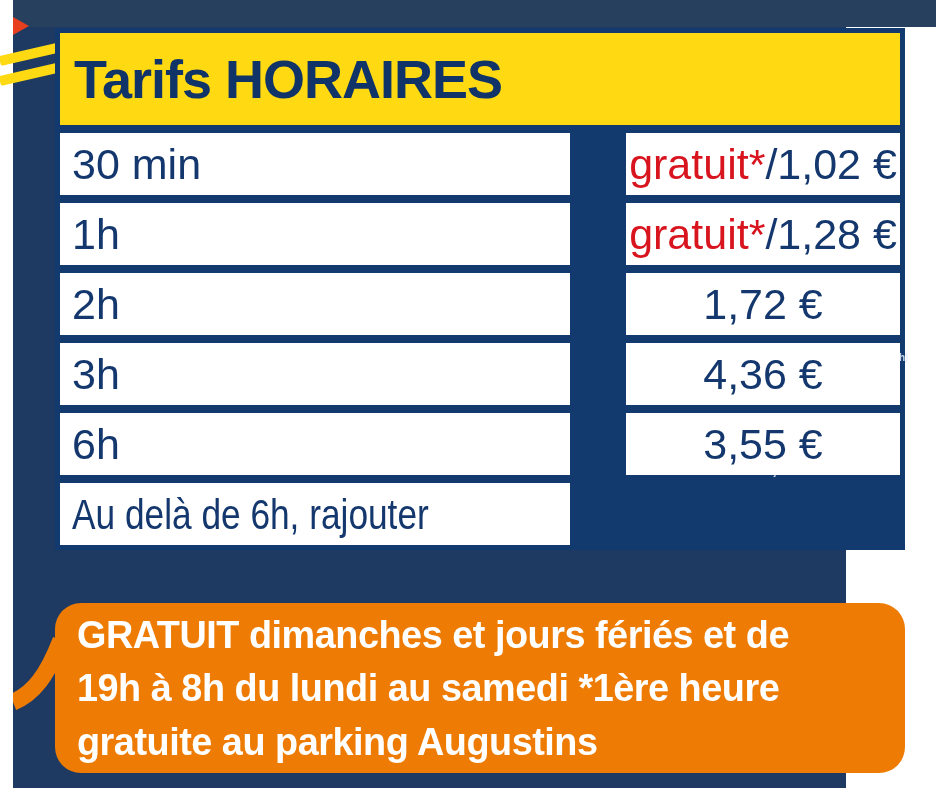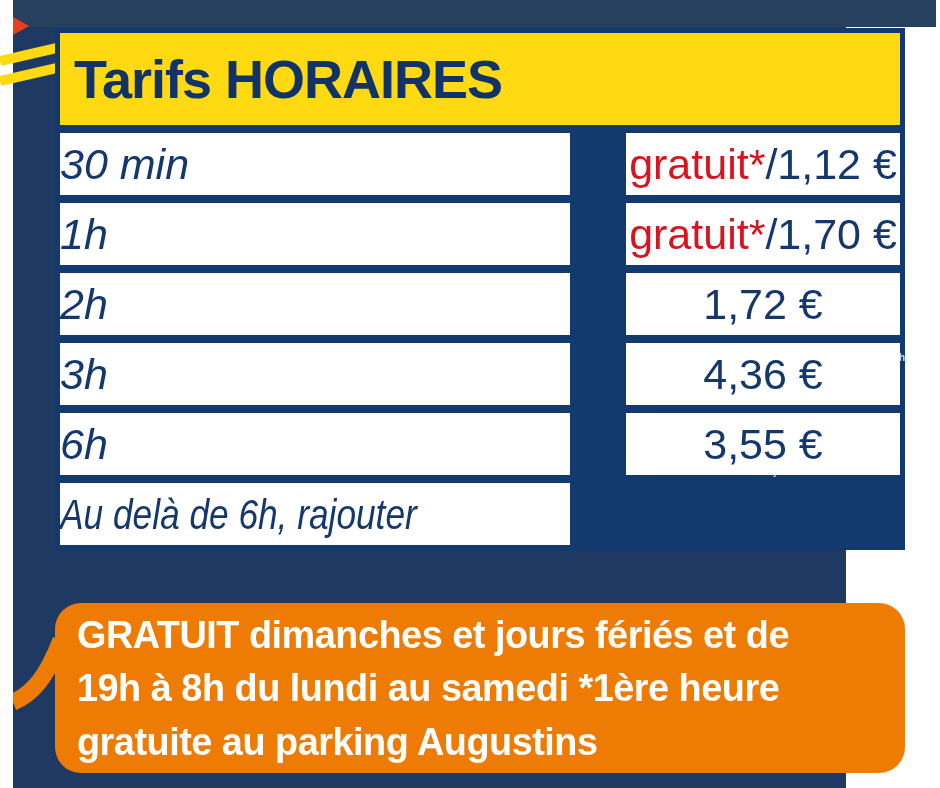--- a/index.html
+++ b/index.html
@@ -23,21 +23,21 @@
 
   
   .tariff-table { position:absolute; left:42px; top:28px; width:850px;
     background:#123a6e; padding:5px;
     display:grid; grid-template-columns:510px 322px; grid-gap:8px; }
   .hdr { grid-column:1 / span 2; height:92px; background:#ffd911;
     display:flex; align-items:center; padding-left:14px;
     font-weight:bold; font-size:54px; color:#113468; letter-spacing:-1px; }
   .cell { background:#ffffff; height:62px; display:flex; align-items:center;
     font-size:43px; color:#14386e; }
-  .cell.label { justify-content:flex-start;font-style:italic; }
+  .cell.label { padding-left:12px; justify-content:flex-start; }
   .cell.price { justify-content:center;margin-left:48px; }
   .free { color:#d8151f; }
   .condensed { transform:scaleX(0.82); transform-origin:left center; white-space:nowrap; }
   .condensed-c { transform:scaleX(0.85); transform-origin:center center; white-space:nowrap; }
 
   
   .note-box { position:absolute; left:42px; top:603px; width:850px; height:170px;
     background:#ee7c04; border-radius:26px; padding:12px 22px;
     display:flex; align-items:center; }
   .note-text { font-weight:bold; font-size:39px; line-height:1.37; color:#ffffff;
@@ -65,29 +65,29 @@
     </svg>
 
     <div class="tariff-table">
       <div class="hdr">Tarifs HORAIRES</div>
 
       <div class="cell label">
         <span>30 min</span>
       </div>
       <div class="cell price">
         <span class="free">gratuit*</span>
-        <span>/1,12 €</span>
+        <span>/1,02 €</span>
       </div>
 
       <div class="cell label">
         <span>1h</span>
       </div>
       <div class="cell price">
         <span class="free">gratuit*</span>
-        <span>/1,70 €</span>
+        <span>/1,28 €</span>
       </div>
 
       <div class="cell label">
         <span>2h</span>
       </div>
       <div class="cell price">
         <span>1,72 €</span>
       </div>
 
       <div class="cell label">

